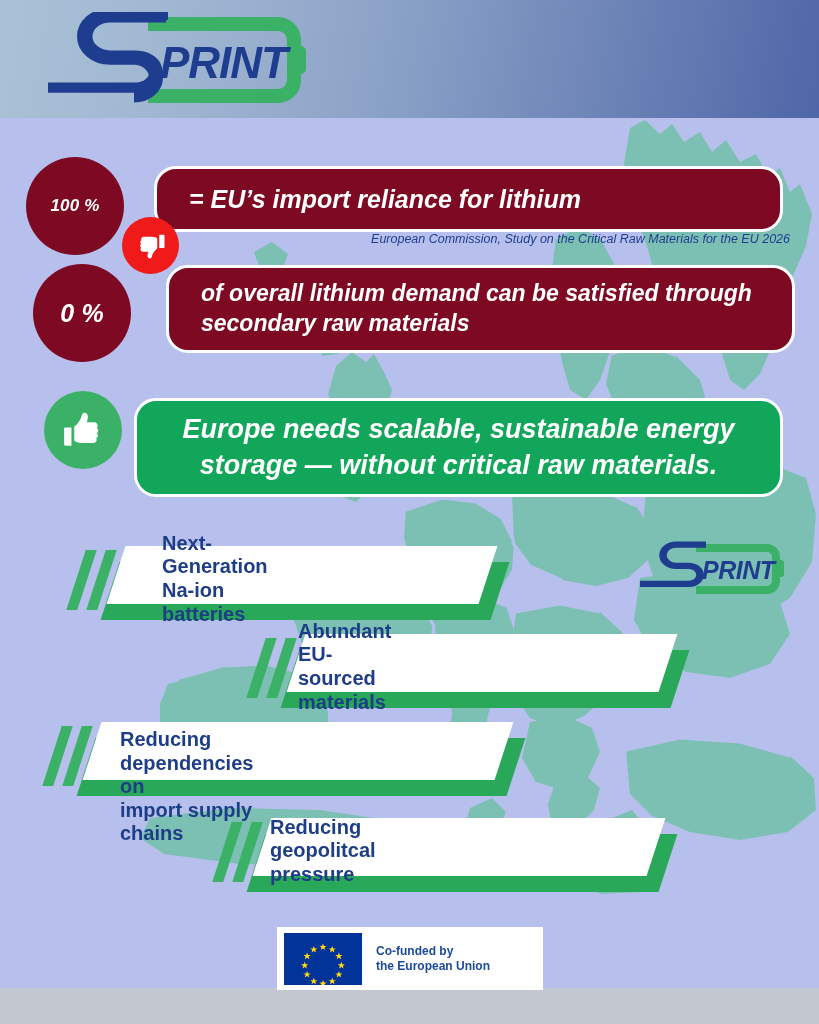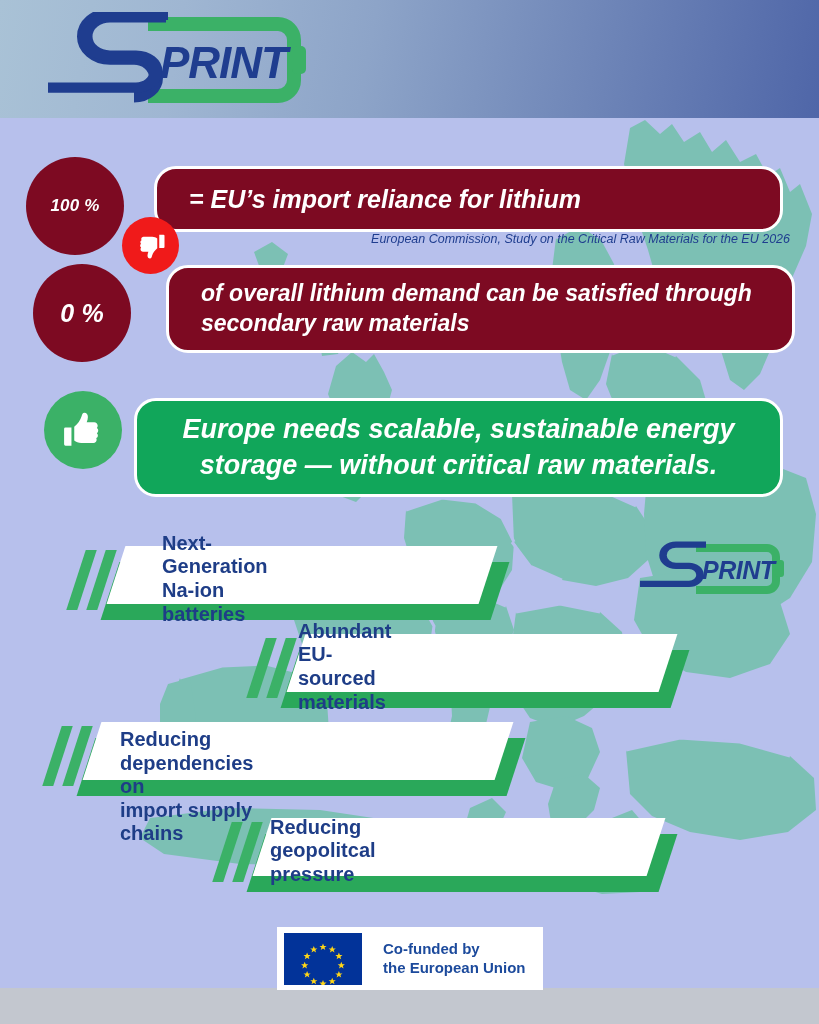--- a/index.html
+++ b/index.html
@@ -177,24 +177,24 @@
   
   #eu-badge {
     position:absolute; left:277px; top:927px;
     width:266px; height:63px;
     background:#ffffff;
     display:flex; align-items:center;
     z-index:12;
   }
   #eu-flag { width:78px; height:52px; margin-left:7px; background:#023399; position:relative; }
   #eu-badge-text {
-    margin-left:21px;
+    margin-left:14px;
     color:#1c4a9c;
     font-weight:bold;
-    font-size:15px;
+    font-size:12px;
     line-height:1.22;
     white-space:pre-line;
   }
 </style>
 </head>
 <body>
 
 <div id="poster">
 
   <div id="map-layer">

